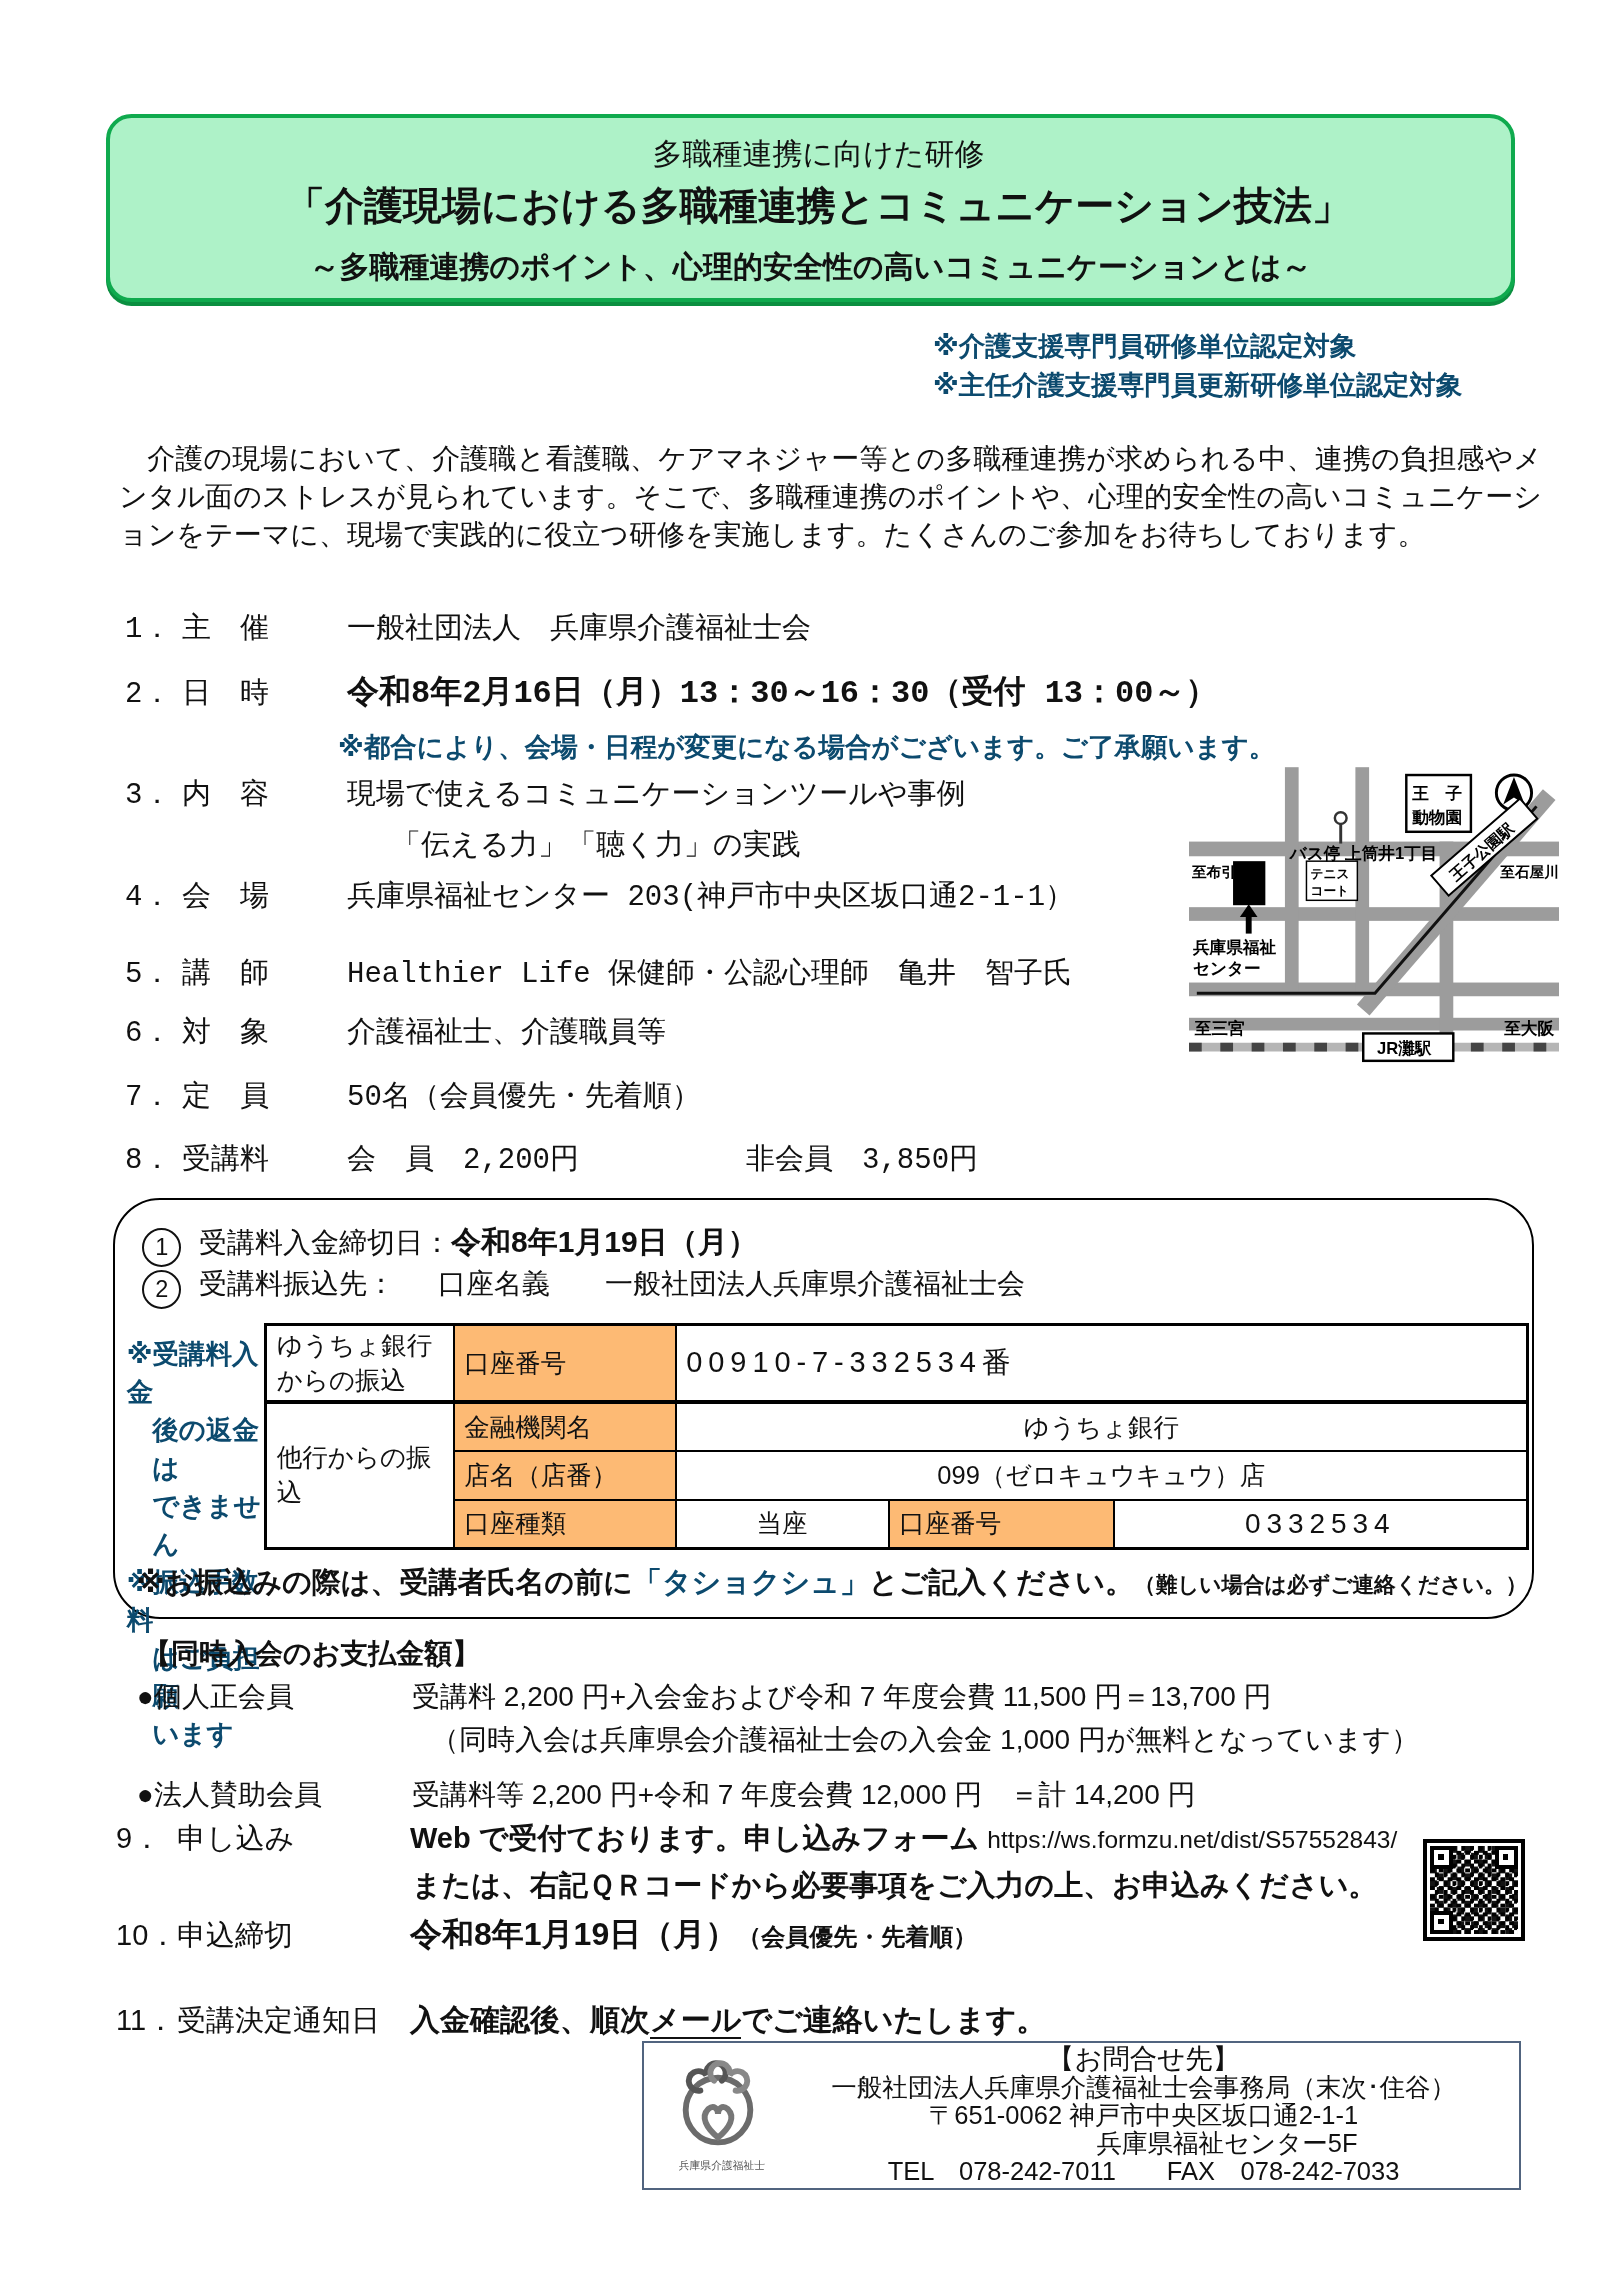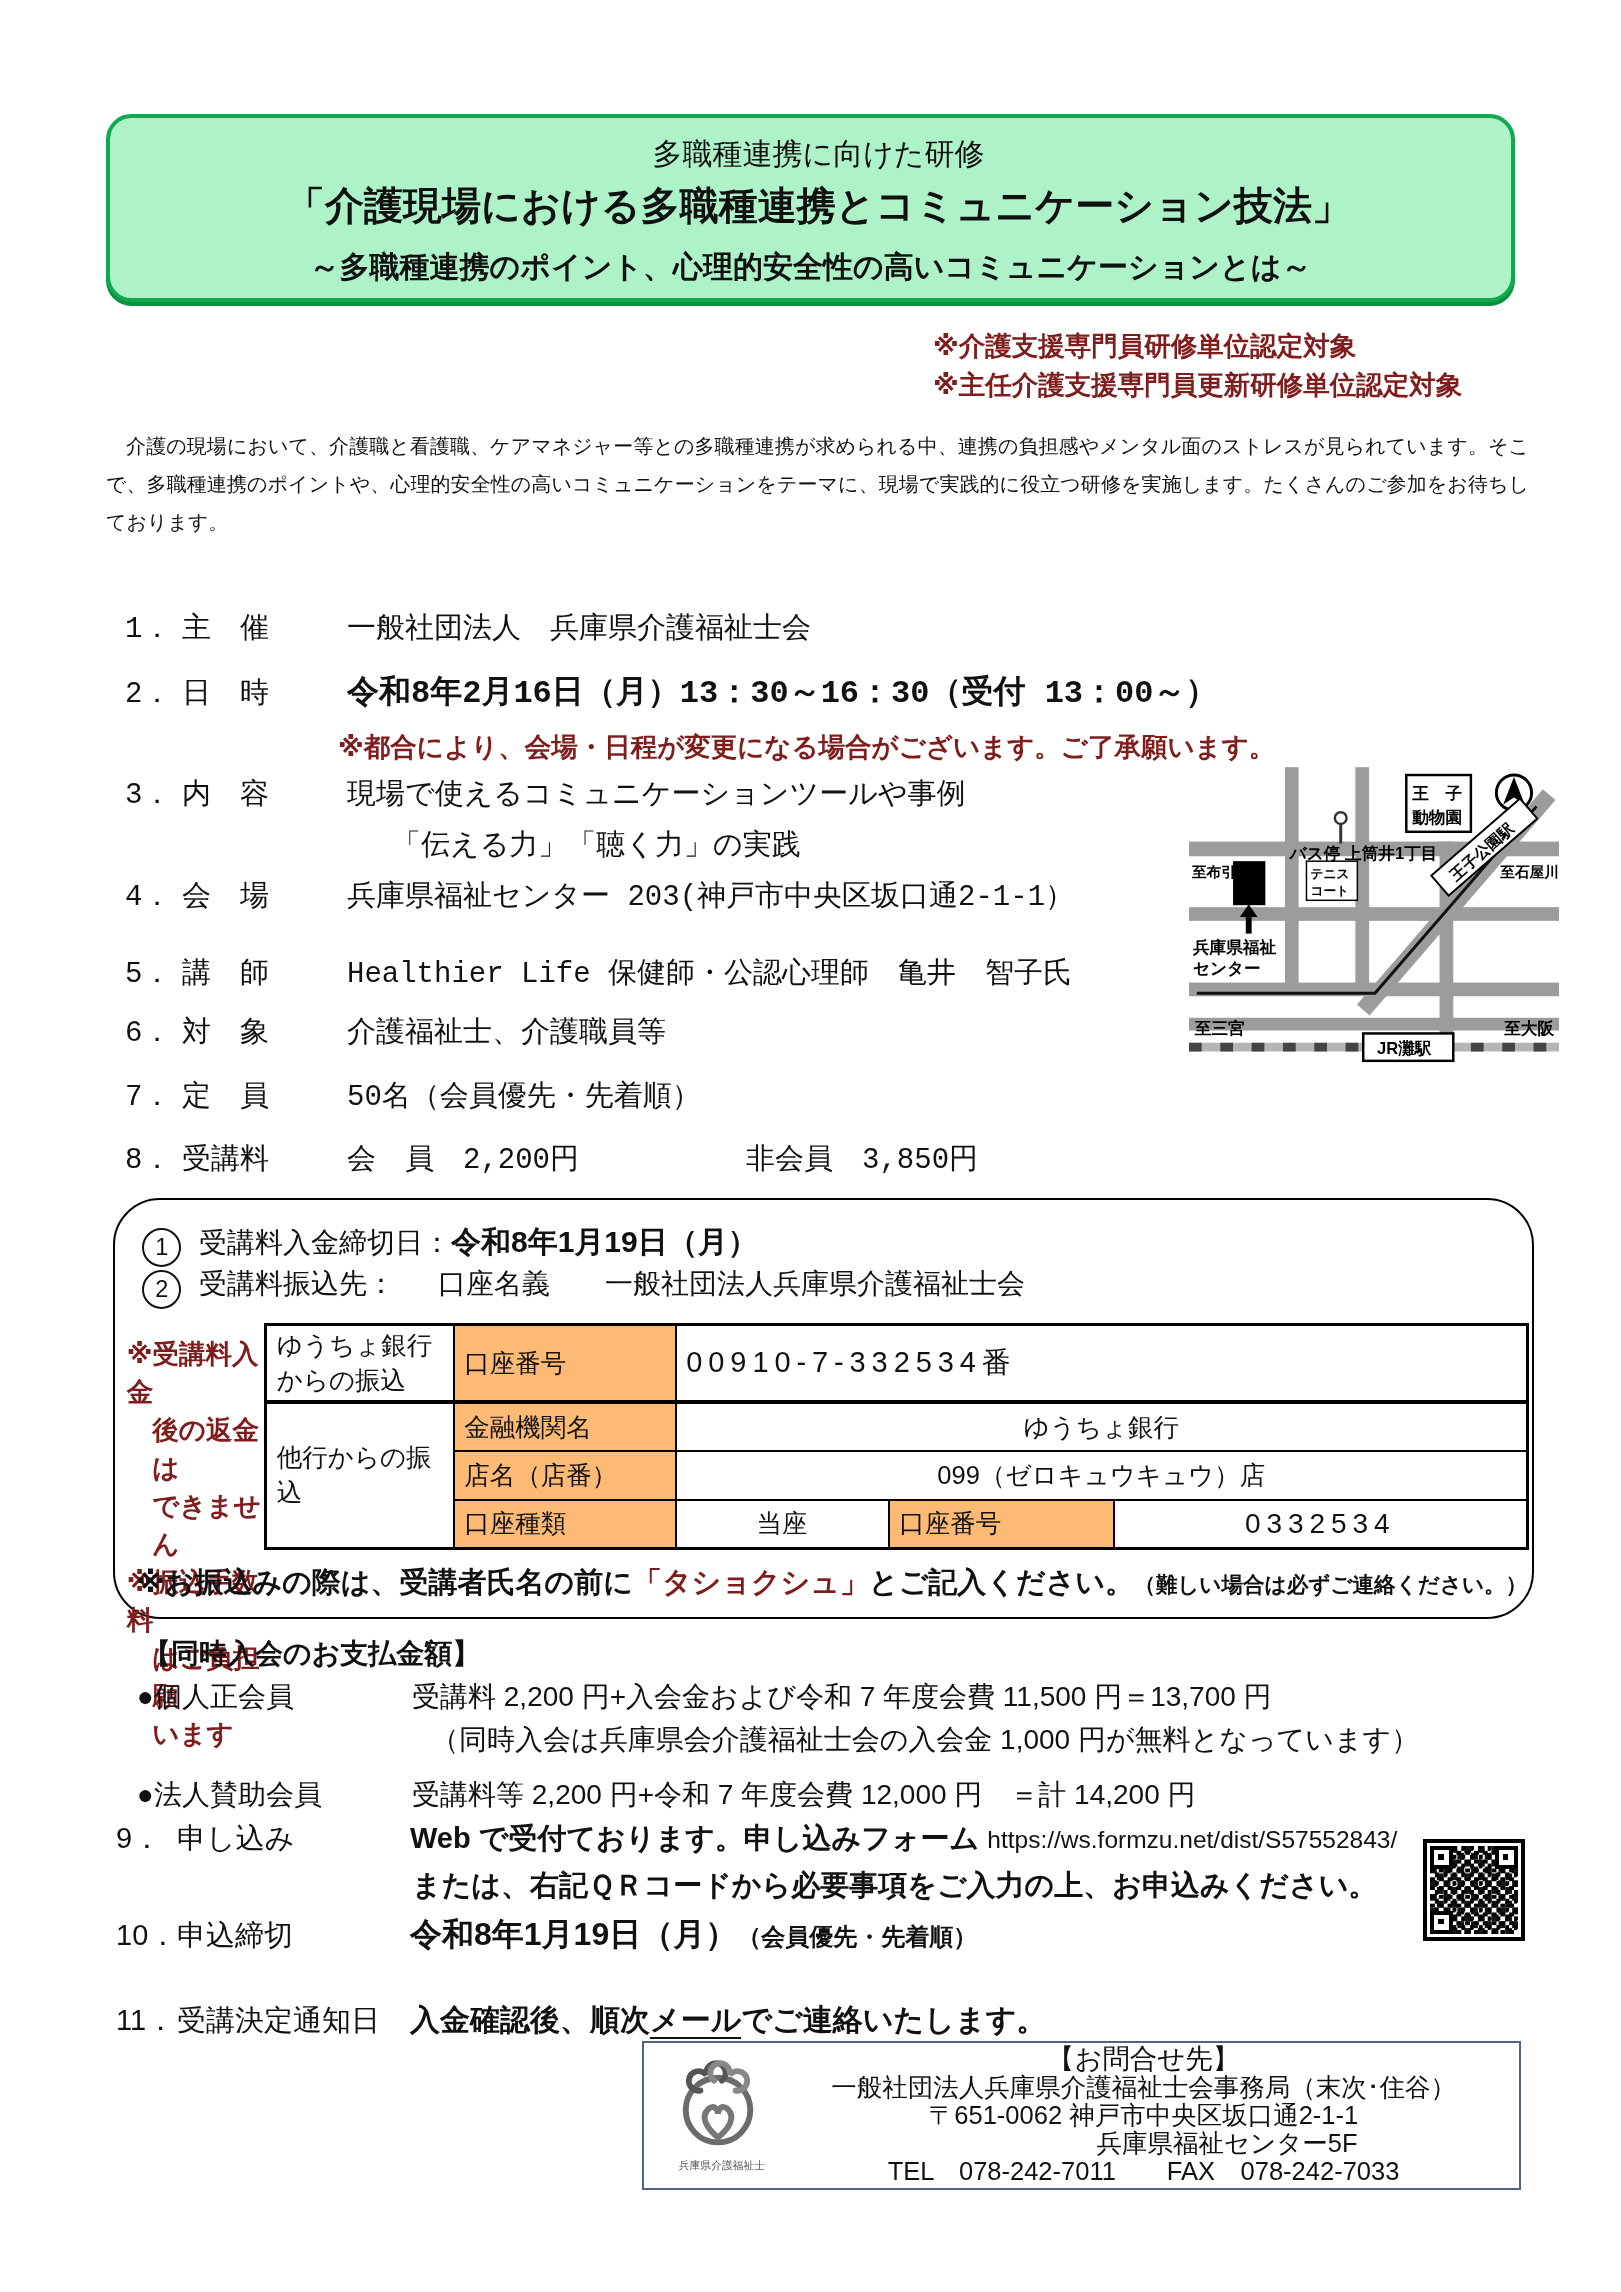--- a/index.html
+++ b/index.html
@@ -11,23 +11,23 @@
   
   .header-box{
     position:absolute;left:106px;top:114px;width:1409px;height:188px;
     background:#aef2c8;border:4.9px solid #0faa4e;border-radius:25.5px;
     box-shadow:0 3.9px 0 #0b8f40;box-sizing:border-box;text-align:center;
   }
   .h-sub{position:absolute;left:0;width:100%;top:15.7px;font-size:30px;font-weight:500;padding-left:8px;}
   .h-title{position:absolute;left:0;width:100%;top:61px;font-size:39px;font-weight:bold;padding-left:8px;}
   .h-tag{position:absolute;left:0;width:100%;top:129px;font-size:30px;font-weight:bold;}
   
-  .green{color:#7f1d1d;}
+  .green{color:#0c4a6e;}
   .cert-notes{position:absolute;left:933px;top:327px;font-size:26.5px;font-weight:bold;line-height:39px;}
-  .intro{position:absolute;left:106px;top:427px;width:1423px;font-size:20px;line-height:38px;margin:0;text-align:justify;}
+  .intro{position:absolute;left:106px;top:427px;width:1423px;font-size:28px;line-height:38px;margin:13px;text-align:justify;}
   
   .item{position:absolute;left:125px;font-size:29px;white-space:nowrap;font-family:Liberation Mono, monospace;}
   .item .num{display:inline-block;width:57px;}
   .item .label{display:inline-block;width:165px;}
   .item2{position:absolute;left:116px;font-size:29px;white-space:nowrap;}
   .item2 .num{display:inline-block;width:61px;}
   .item2 .label{display:inline-block;width:233px;}
   .big{font-size:32px;font-weight:600;}
   .note-small{font-size:24px;font-weight:bold;}
   .sub-line{position:absolute;font-size:29px;white-space:nowrap;}

